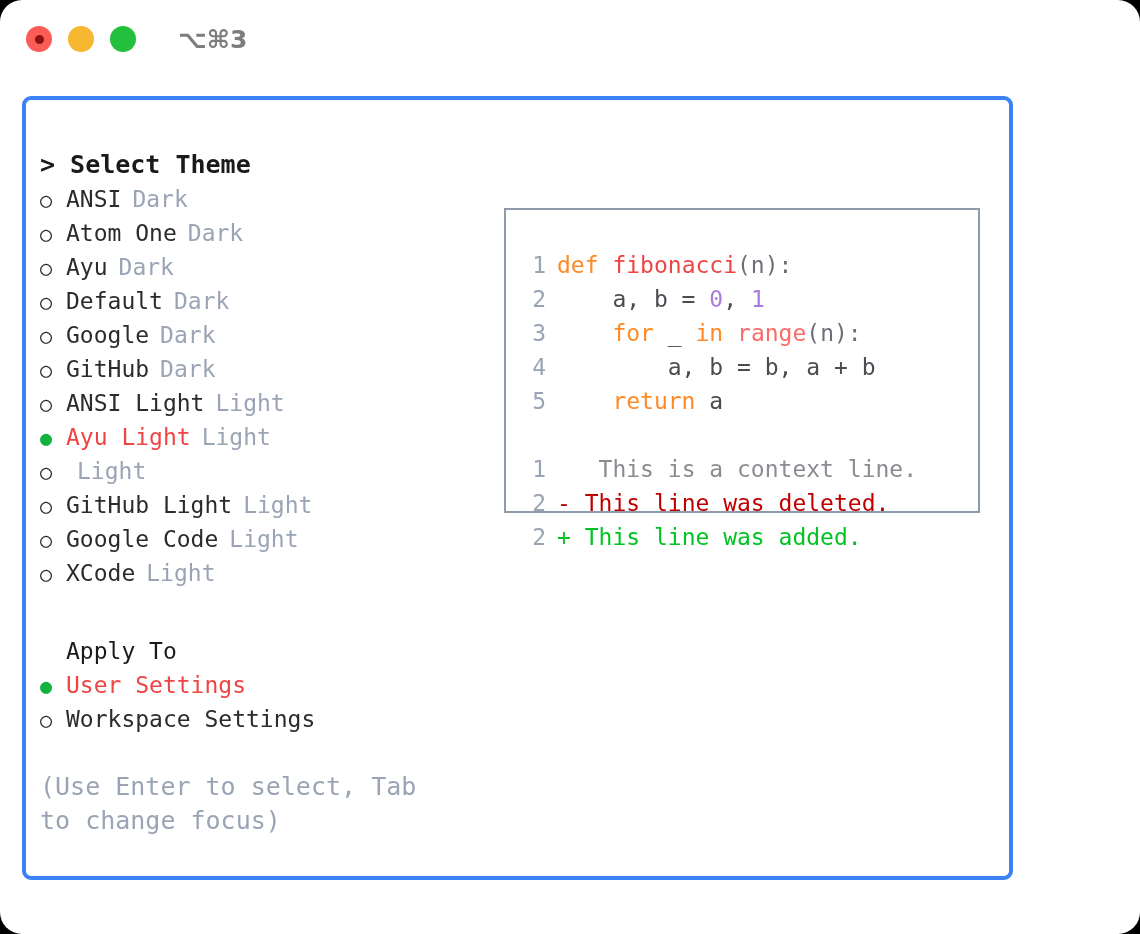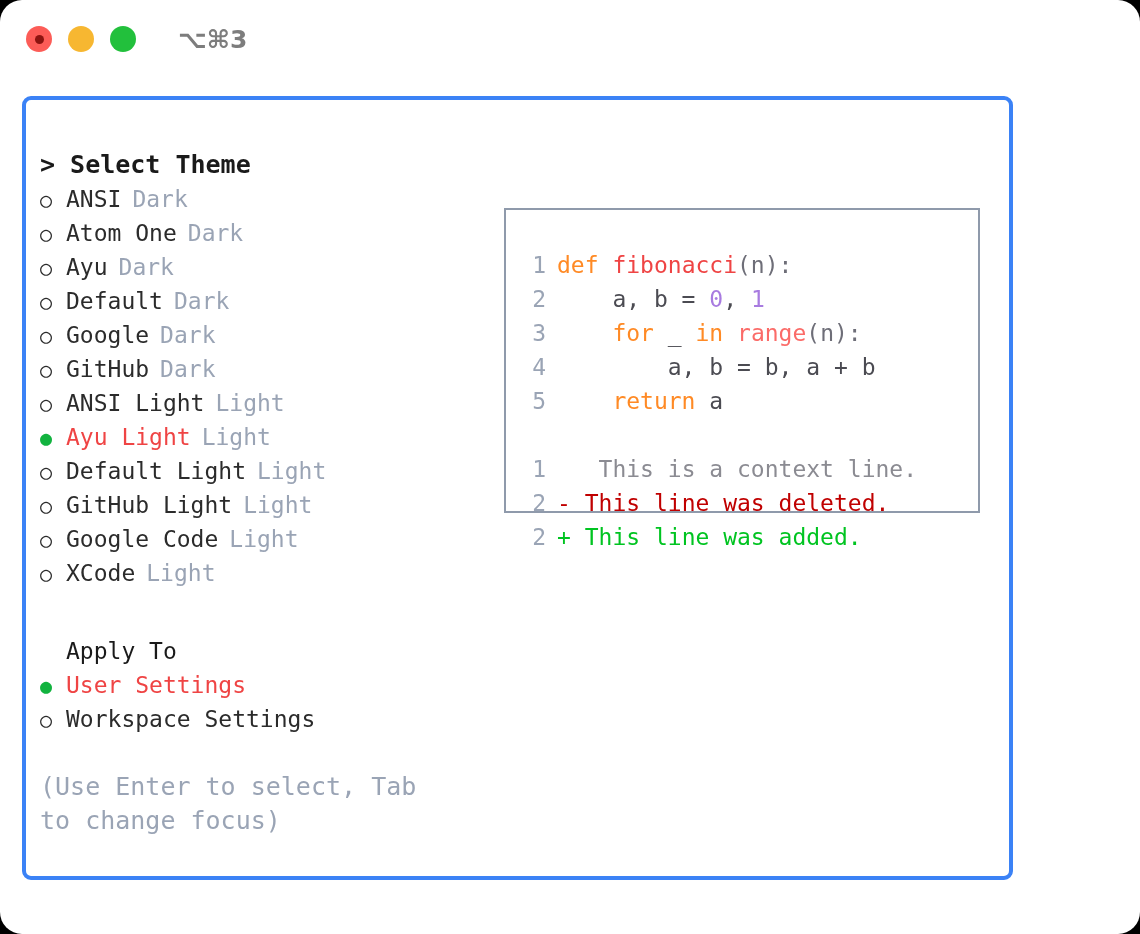--- a/index.html
+++ b/index.html
@@ -198,21 +198,21 @@
 
       <div class="list" id="theme-list">
           <div class="row"><span class="bullet">○</span><span class="row-label">ANSI</span><span class="row-variant">Dark</span></div>
           <div class="row"><span class="bullet">○</span><span class="row-label">Atom One</span><span class="row-variant">Dark</span></div>
           <div class="row"><span class="bullet">○</span><span class="row-label">Ayu</span><span class="row-variant">Dark</span></div>
           <div class="row"><span class="bullet">○</span><span class="row-label">Default</span><span class="row-variant">Dark</span></div>
           <div class="row"><span class="bullet">○</span><span class="row-label">Google</span><span class="row-variant">Dark</span></div>
           <div class="row"><span class="bullet">○</span><span class="row-label">GitHub</span><span class="row-variant">Dark</span></div>
           <div class="row"><span class="bullet">○</span><span class="row-label">ANSI Light</span><span class="row-variant">Light</span></div>
           <div class="row selected"><span class="bullet sel">●</span><span class="row-label">Ayu Light</span><span class="row-variant">Light</span></div>
-          <div class="row"><span class="bullet">○</span><span class="row-label">Default Light</span><span class="row-variant">Light</span></div>
+          <div class="row"><span class="bullet">○</span><span class="row-variant">Light</span></div>
           <div class="row"><span class="bullet">○</span><span class="row-label">GitHub Light</span><span class="row-variant">Light</span></div>
           <div class="row"><span class="bullet">○</span><span class="row-label">Google Code</span><span class="row-variant">Light</span></div>
           <div class="row"><span class="bullet">○</span><span class="row-label">XCode</span><span class="row-variant">Light</span></div>
         </div>
 
       <div class="spacer-lg"></div>
 
       <div class="group-heading">
         <span class="bullet">○</span>
         <span>Apply To</span>

